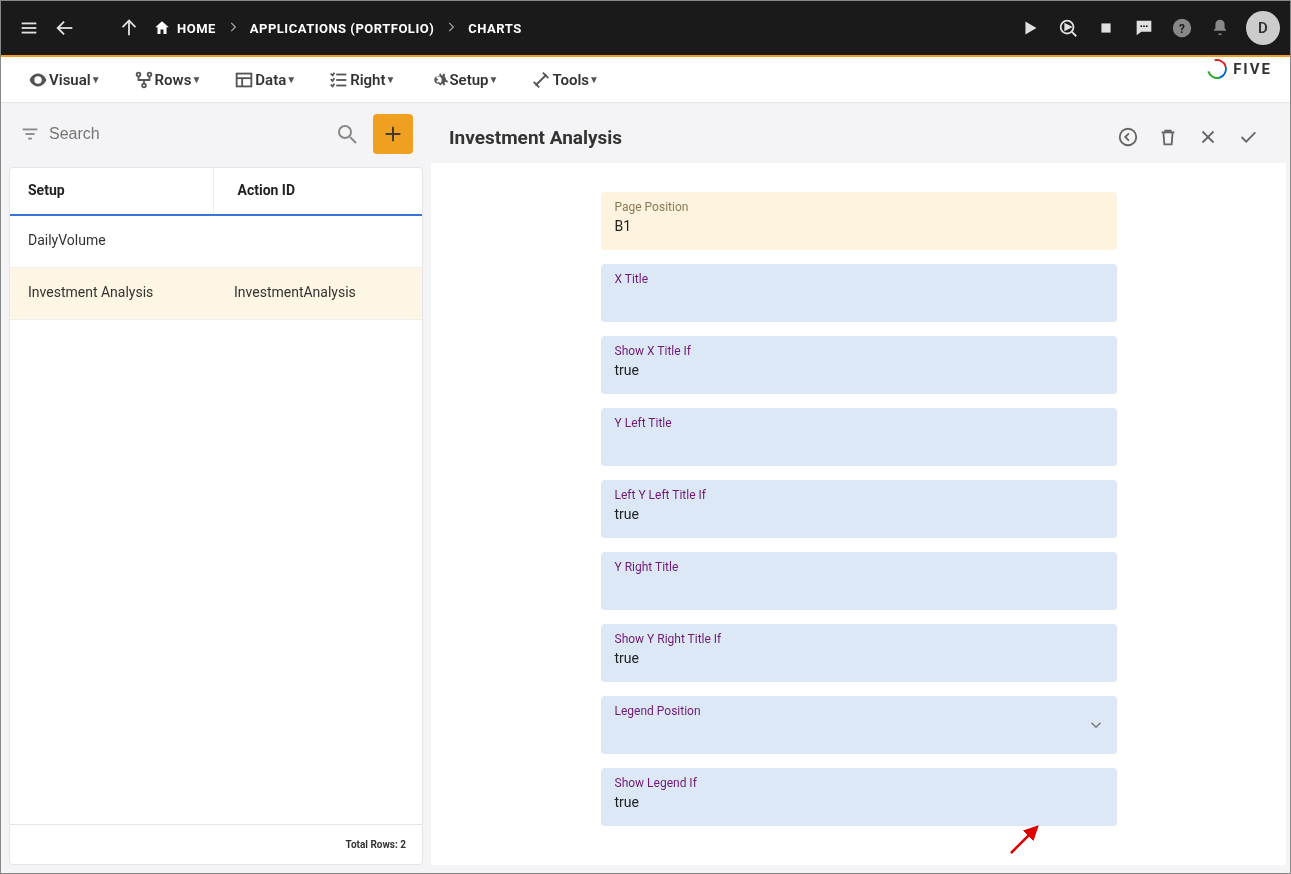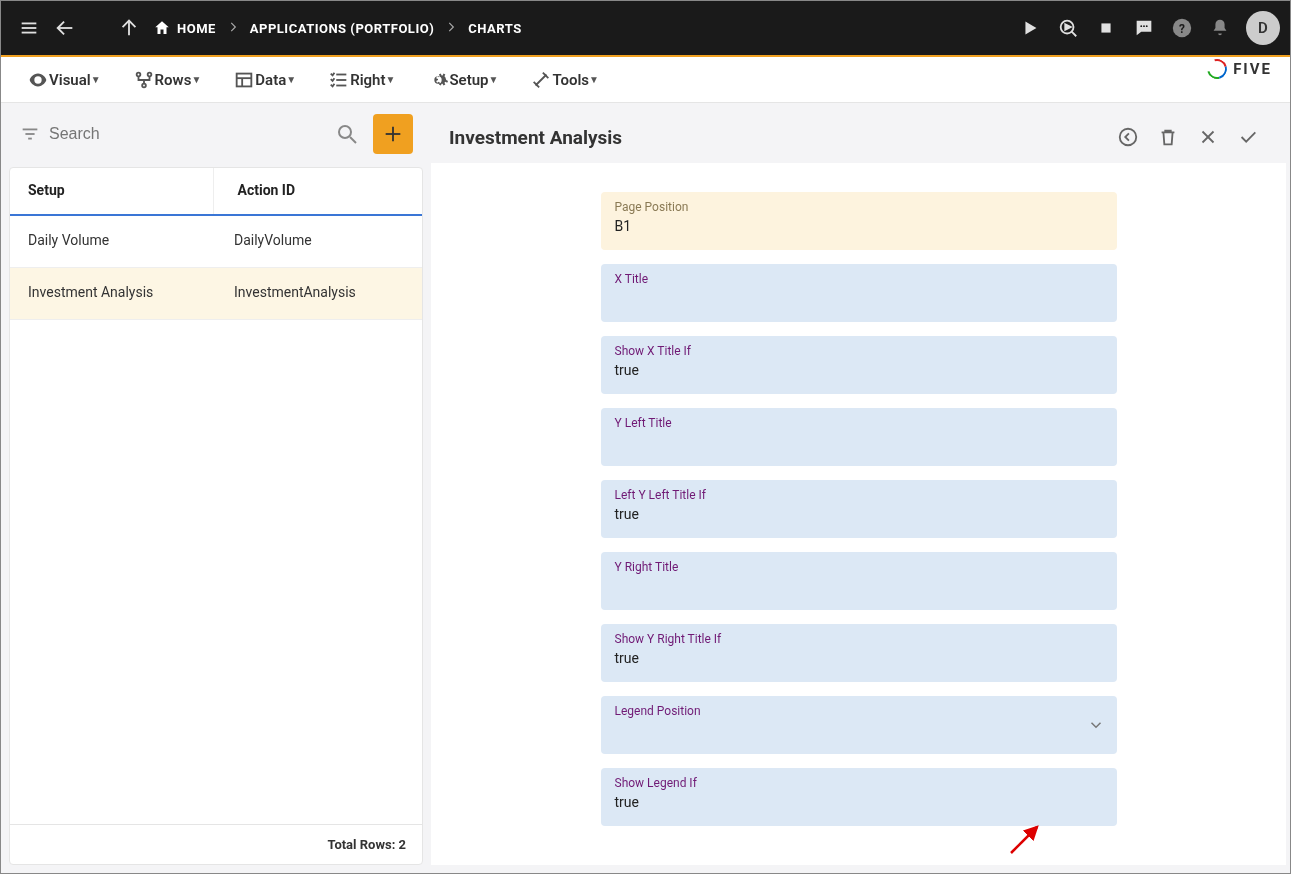--- a/index.html
+++ b/index.html
@@ -34,21 +34,21 @@
 .add-btn { width: 40px; height: 40px; background: #f0a020; border-radius: 4px; display: inline-flex; align-items: center; justify-content: center; color: #333; font-size: 26px; font-weight: 400; cursor: pointer; margin-left: 6px;}
 
 .list-card { background: #fff; border: 1px solid #e5e5e5; border-radius: 4px; margin-top: 10px; flex: 1; display: flex; flex-direction: column; overflow: hidden;}
 .list-header { display: flex; border-bottom: 2px solid #3a76d6; height: 48px; }
 .list-header .col { flex: 1; padding: 14px 18px; font-weight: 700; font-size: 14px; color: #222; border-right: 1px solid #eee;}
 .list-header .col:last-child { border-right: none; padding-left: 24px; }
 .list-body { flex: 1; overflow: auto; }
 .list-row { display: flex; height: 52px; border-bottom: 1px solid #eee; cursor: pointer; }
 .list-row.selected { background: #fdf6e4; }
 .list-row .cell { flex: 1; padding: 16px 18px; font-size: 14px; color: #333; }
-.list-footer { height: 40px; border-top: 1px solid #e5e5e5; display: flex; align-items: center; justify-content: flex-end; padding: 0 16px; font-size: 13px; font-weight: 700; color: #333;}
+.list-footer { height: 40px; border-top: 1px solid #e5e5e5; display: flex; align-items: center; justify-content: flex-end; padding: 0 16px; font-size: 10px; font-weight: 700; color: #333;}
 
 .right-panel { flex: 1; background: #f4f4f6; padding: 8px 4px 8px 0; display: flex; flex-direction: column; position: relative;}
 .panel-header { background: #f4f4f6; height: 52px; display: flex; align-items: center; padding: 0 18px; }
 .panel-header .title { font-size: 19px; font-weight: 700; color: #333; flex: 1;}
 .panel-header .hicon { width: 40px; height: 40px; display: inline-flex; align-items: center; justify-content: center; color: #666; cursor: pointer;}
 .panel-header .hicon svg { width: 22px; height: 22px; }
 .sub-header { background: #ededf0; height: 52px; display: flex; align-items: center; padding: 0 18px; }
 .sub-header .title { font-size: 18px; font-weight: 700; color: #333; flex: 1;}
 .sub-header .hicon { width: 40px; height: 40px; display: inline-flex; align-items: center; justify-content: center; color: #666; cursor: pointer;}
 .sub-header .hicon svg { width: 22px; height: 22px; }
@@ -252,21 +252,20 @@
           </svg>
       </div>
     </div>
     <div class="list-card">
       <div class="list-header">
         <div class="col">Setup</div>
         <div class="col">Action ID</div>
       </div>
       <div class="list-body">
         <div class="list-row">
-          <div class="cell">Daily Volume</div>
           <div class="cell">DailyVolume</div>
         </div>
         <div class="list-row selected">
           <div class="cell">Investment Analysis</div>
           <div class="cell">InvestmentAnalysis</div>
         </div>
       </div>
       <div class="list-footer">
         <span>Total Rows: 2</span>
       </div>

